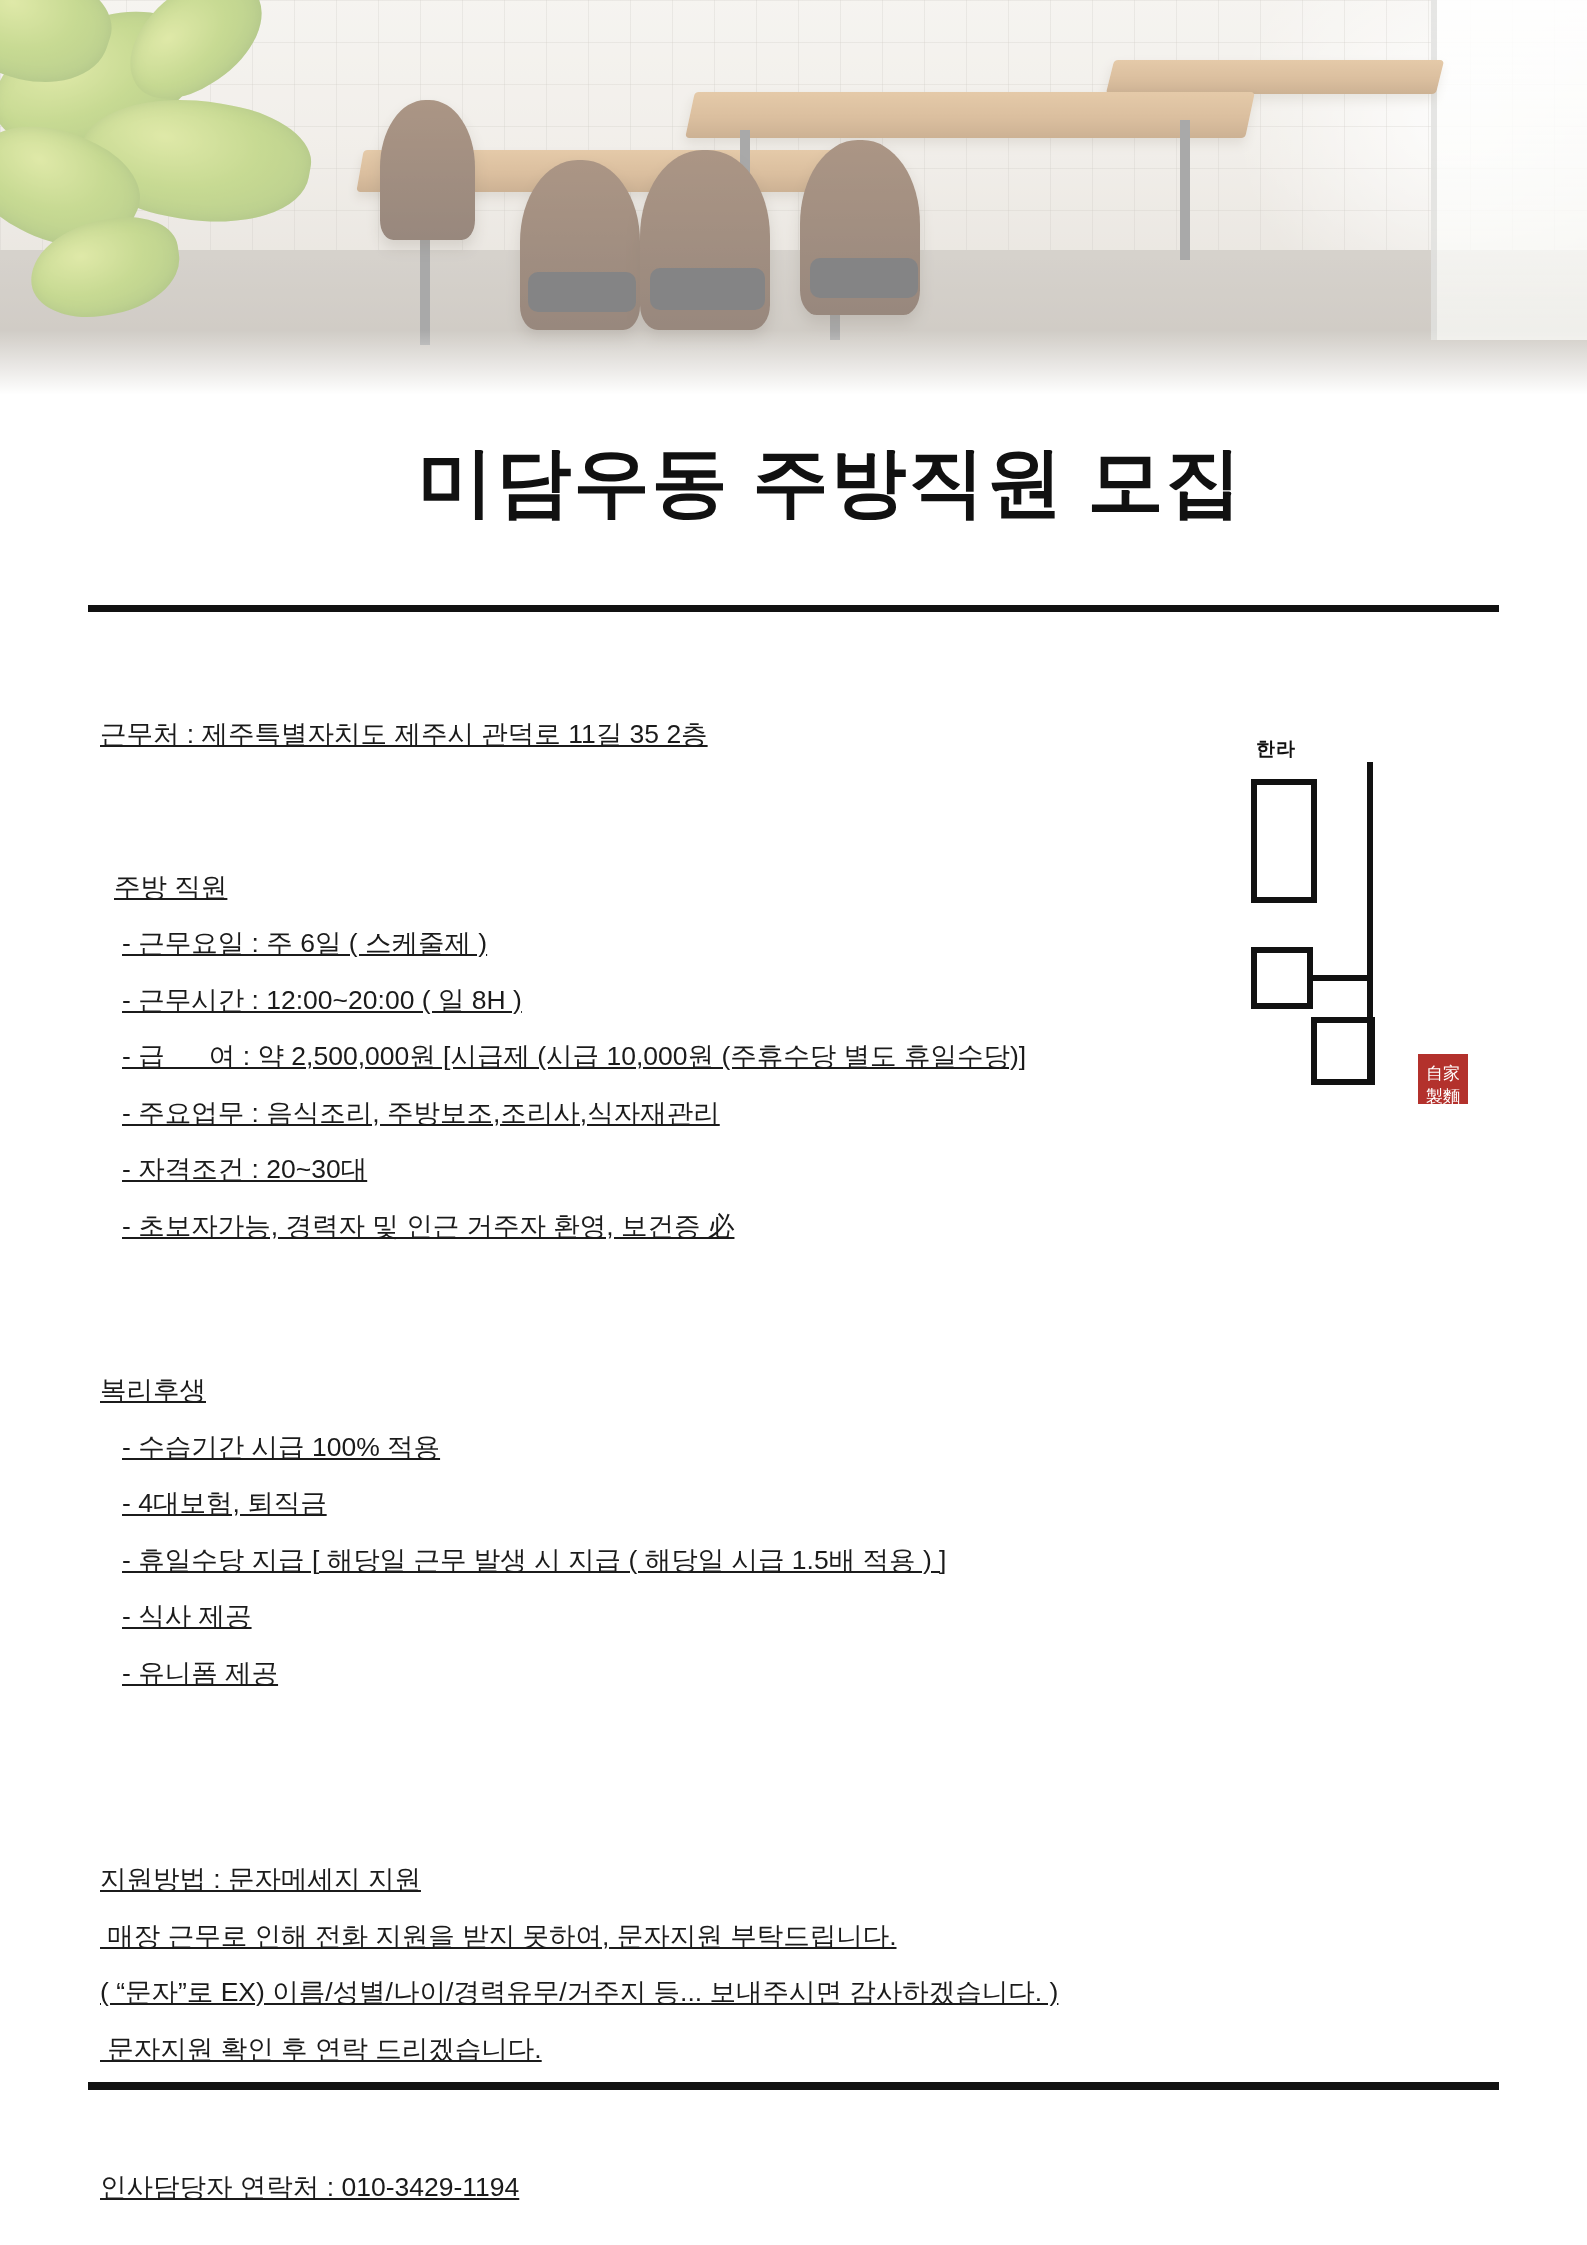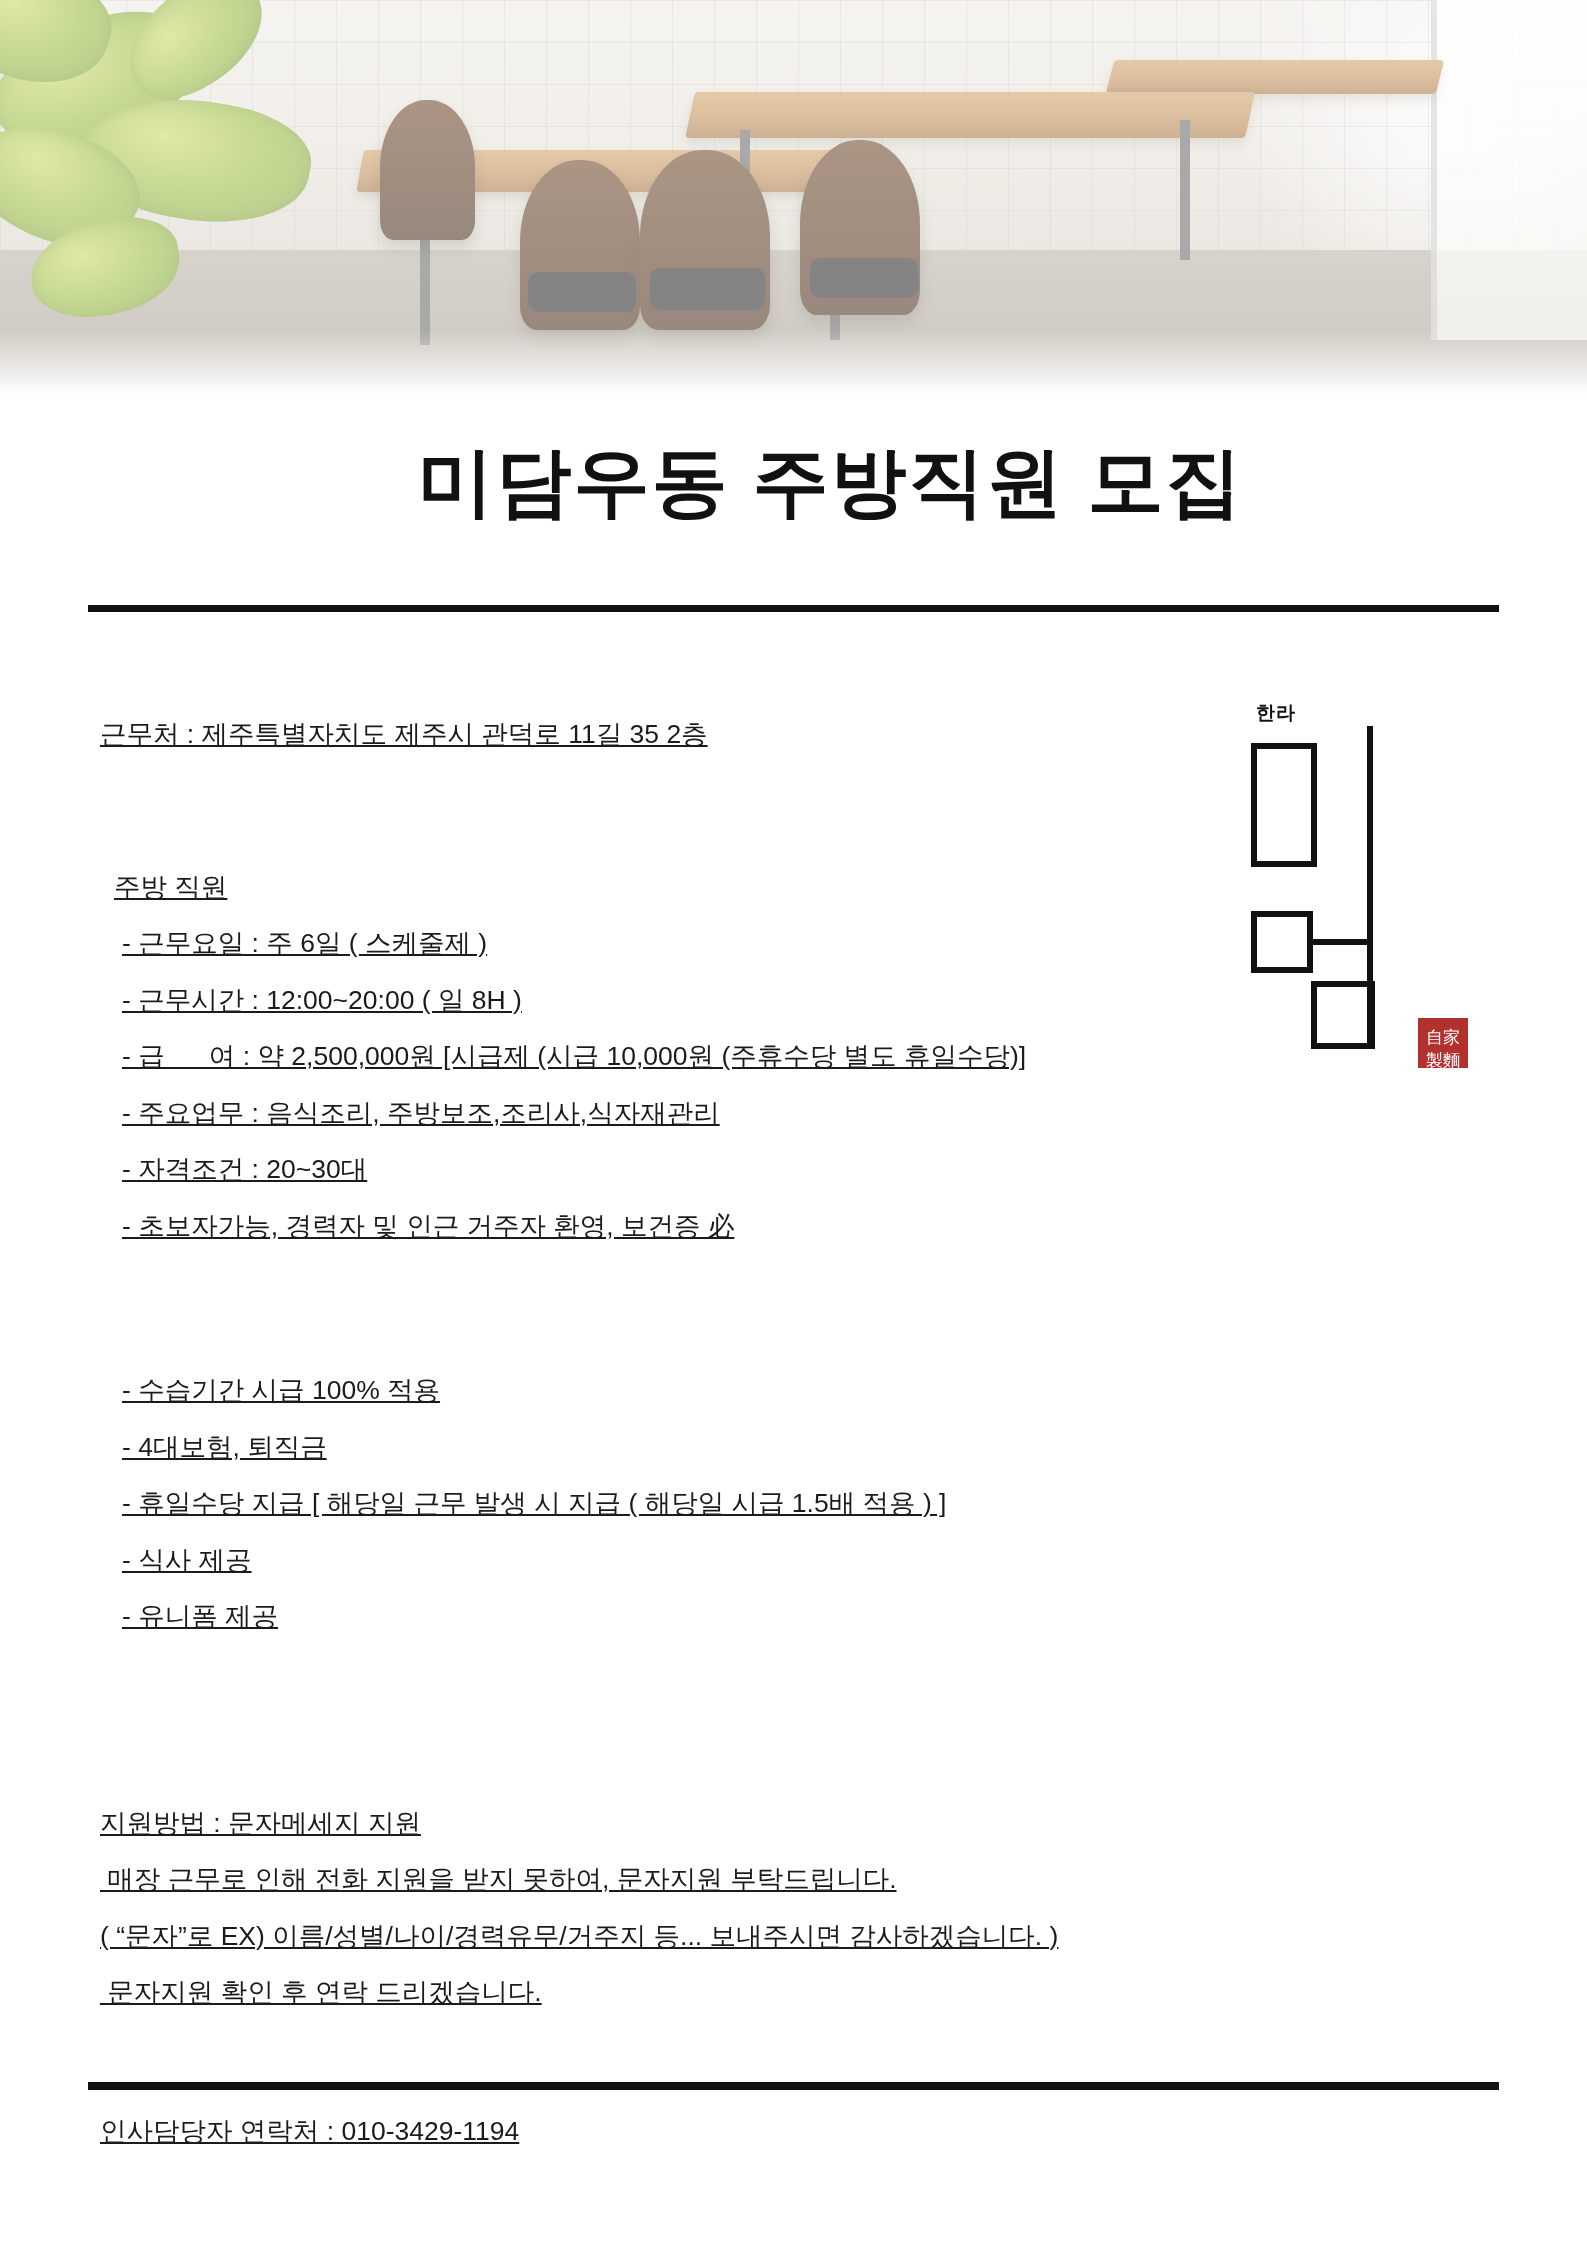--- a/index.html
+++ b/index.html
@@ -166,21 +166,21 @@
   .gap-lg { height: 70px; }
   .gap-xl { height: 96px; }
   .row { padding: 9px 0; }
   .indent1 { padding-left: 14px; }
   .indent2 { padding-left: 22px; }
 
   
   .logo {
     position: absolute;
     left: 1240px;
-    top: 700px;
+    top: 736px;
     width: 250px;
     height: 430px;
   }
   .logo-hanla {
     position: absolute;
     left: 16px;
     top: 0;
     font-size: 19px;
     font-weight: 700;
     color: #111;
@@ -278,20 +278,21 @@
   <div class="line row indent1">주방 직원</div>
   <div class="line row indent2">- 근무요일 : 주 6일 ( 스케줄제 )</div>
   <div class="line row indent2">- 근무시간 : 12:00~20:00 ( 일 8H )</div>
   <div class="line row indent2">- 급      여 : 약 2,500,000원 [시급제 (시급 10,000원 (주휴수당 별도 휴일수당)]</div>
   <div class="line row indent2">- 주요업무 : 음식조리, 주방보조,조리사,식자재관리</div>
   <div class="line row indent2">- 자격조건 : 20~30대</div>
   <div class="line row indent2">- 초보자가능, 경력자 및 인근 거주자 환영, 보건증 必</div>
 
   <div class="gap-xl"></div>
 
+  <div class="line row">복리후생</div>
   <div class="line row indent2">- 수습기간 시급 100% 적용</div>
   <div class="line row indent2">- 4대보험, 퇴직금</div>
   <div class="line row indent2">- 휴일수당 지급 [ 해당일 근무 발생 시 지급 ( 해당일 시급 1.5배 적용 ) ]</div>
   <div class="line row indent2">- 식사 제공</div>
   <div class="line row indent2">- 유니폼 제공</div>
 
   <div class="gap-xl"></div>
   <div class="gap-md"></div>
 
   <div class="line row">지원방법 : 문자메세지 지원</div>

